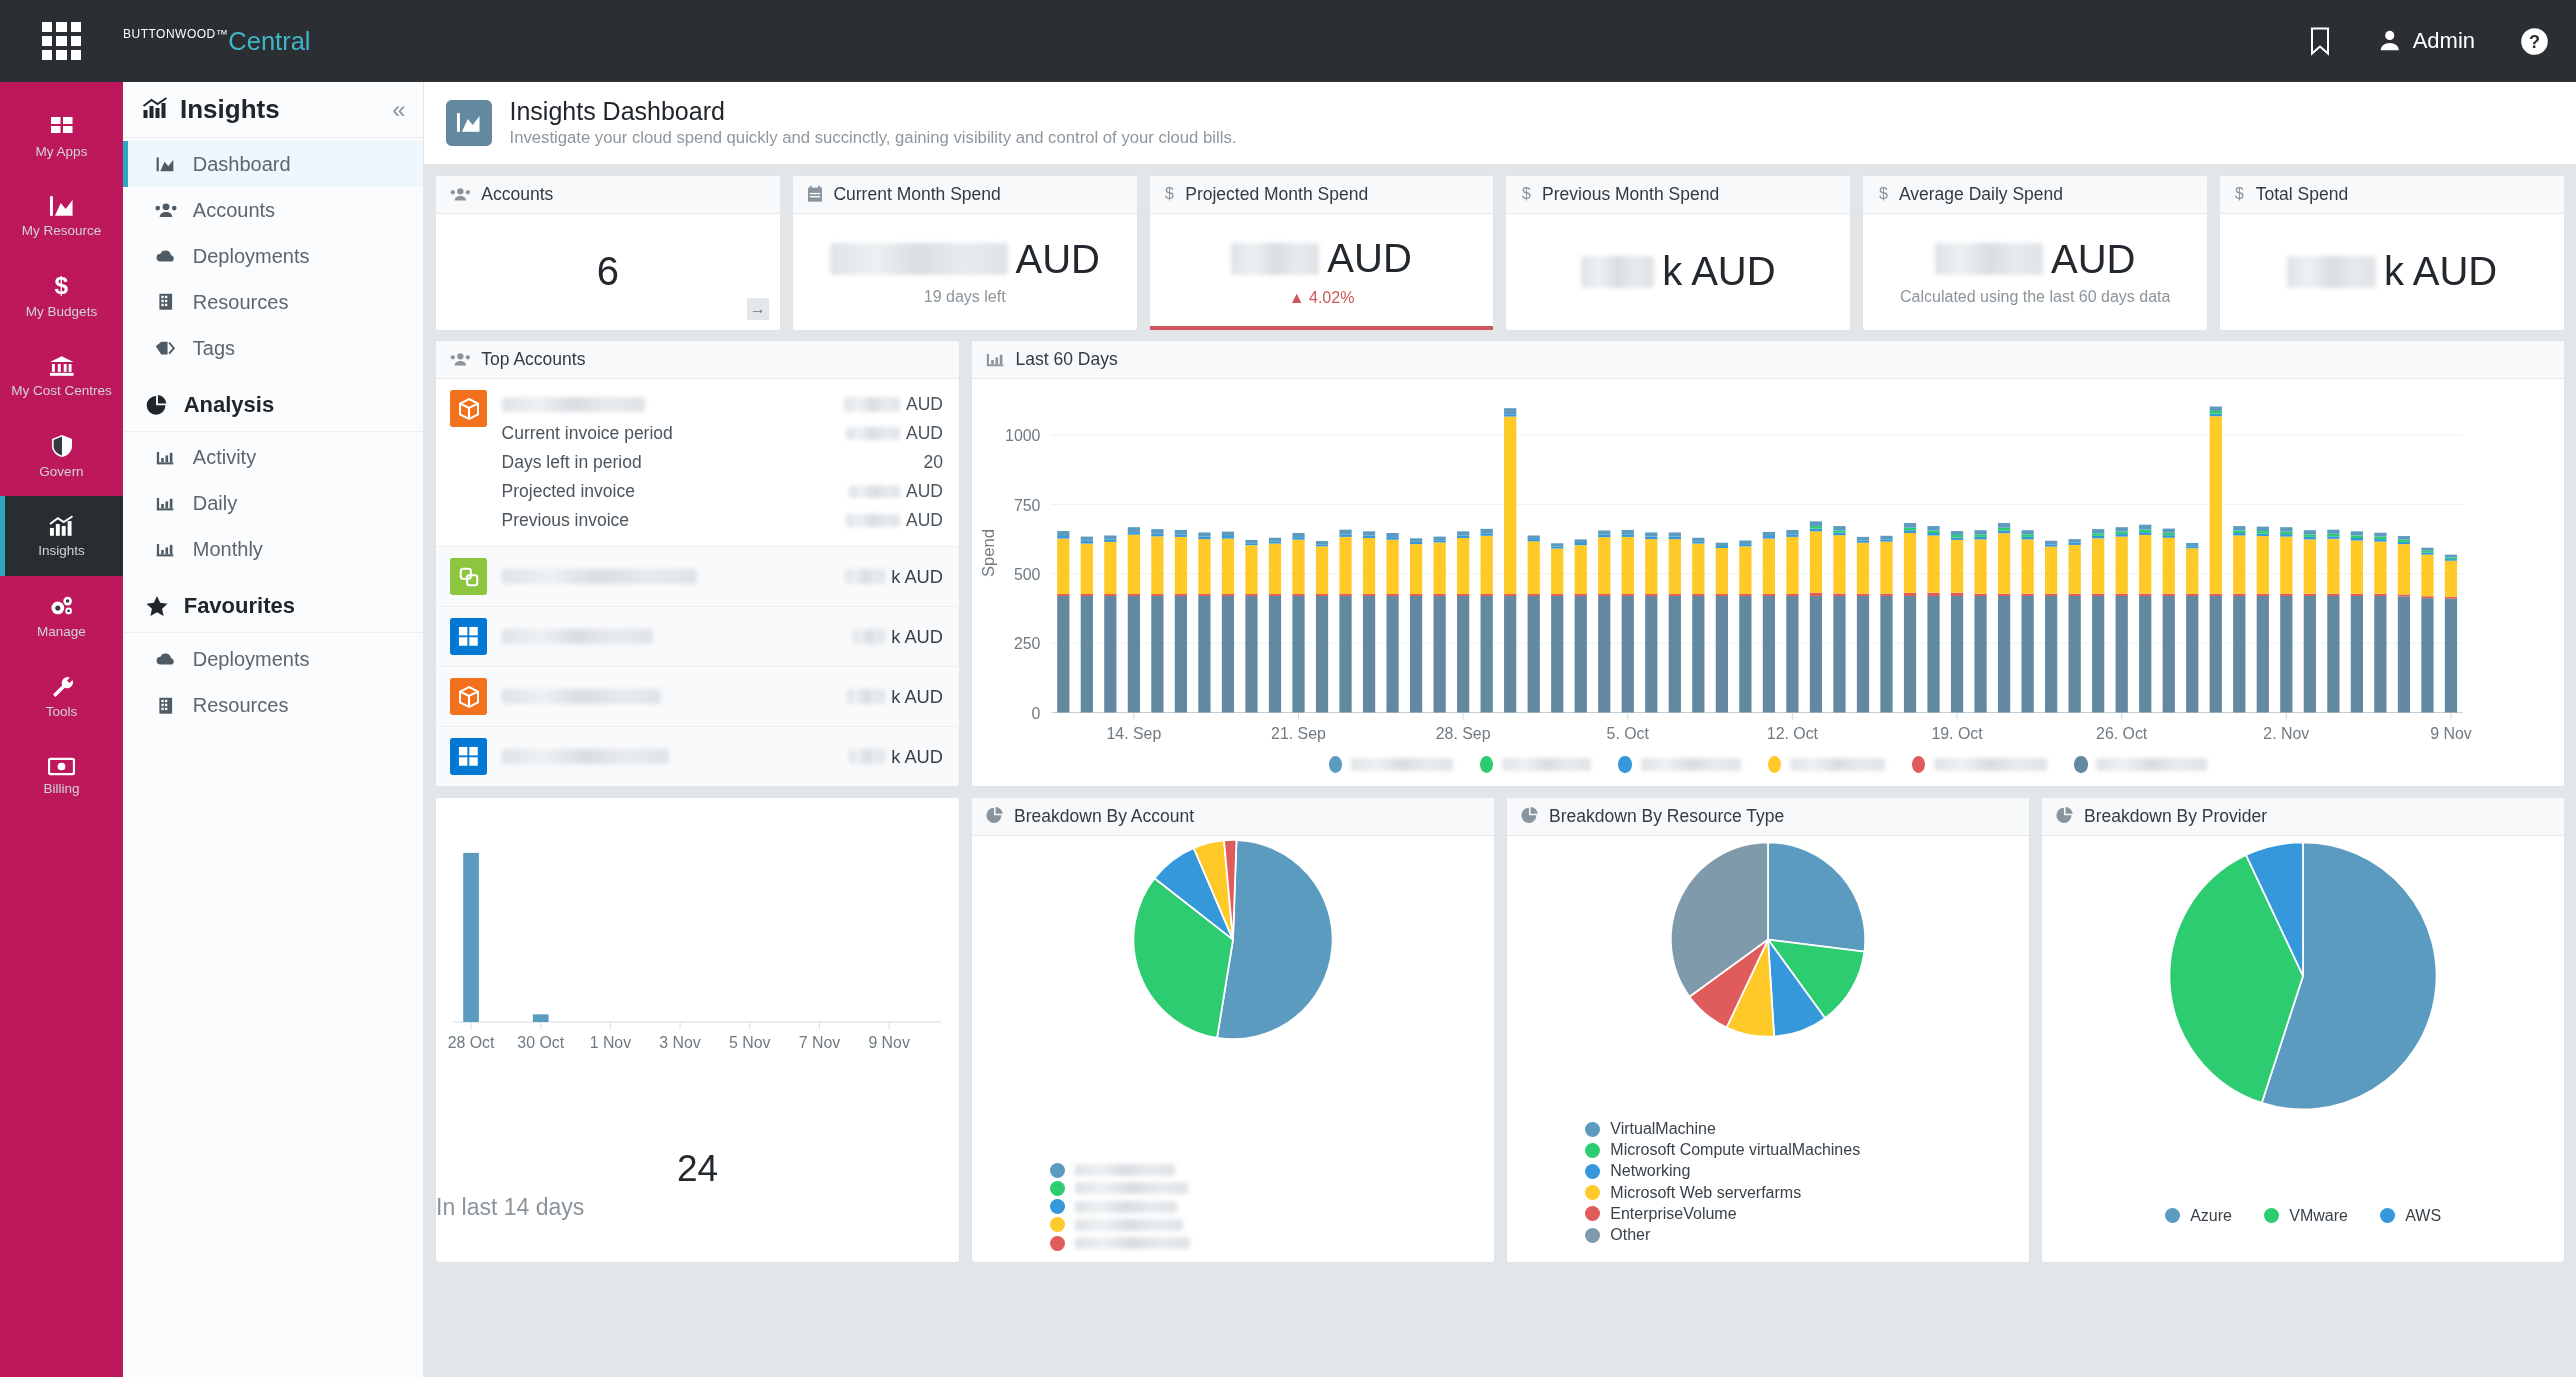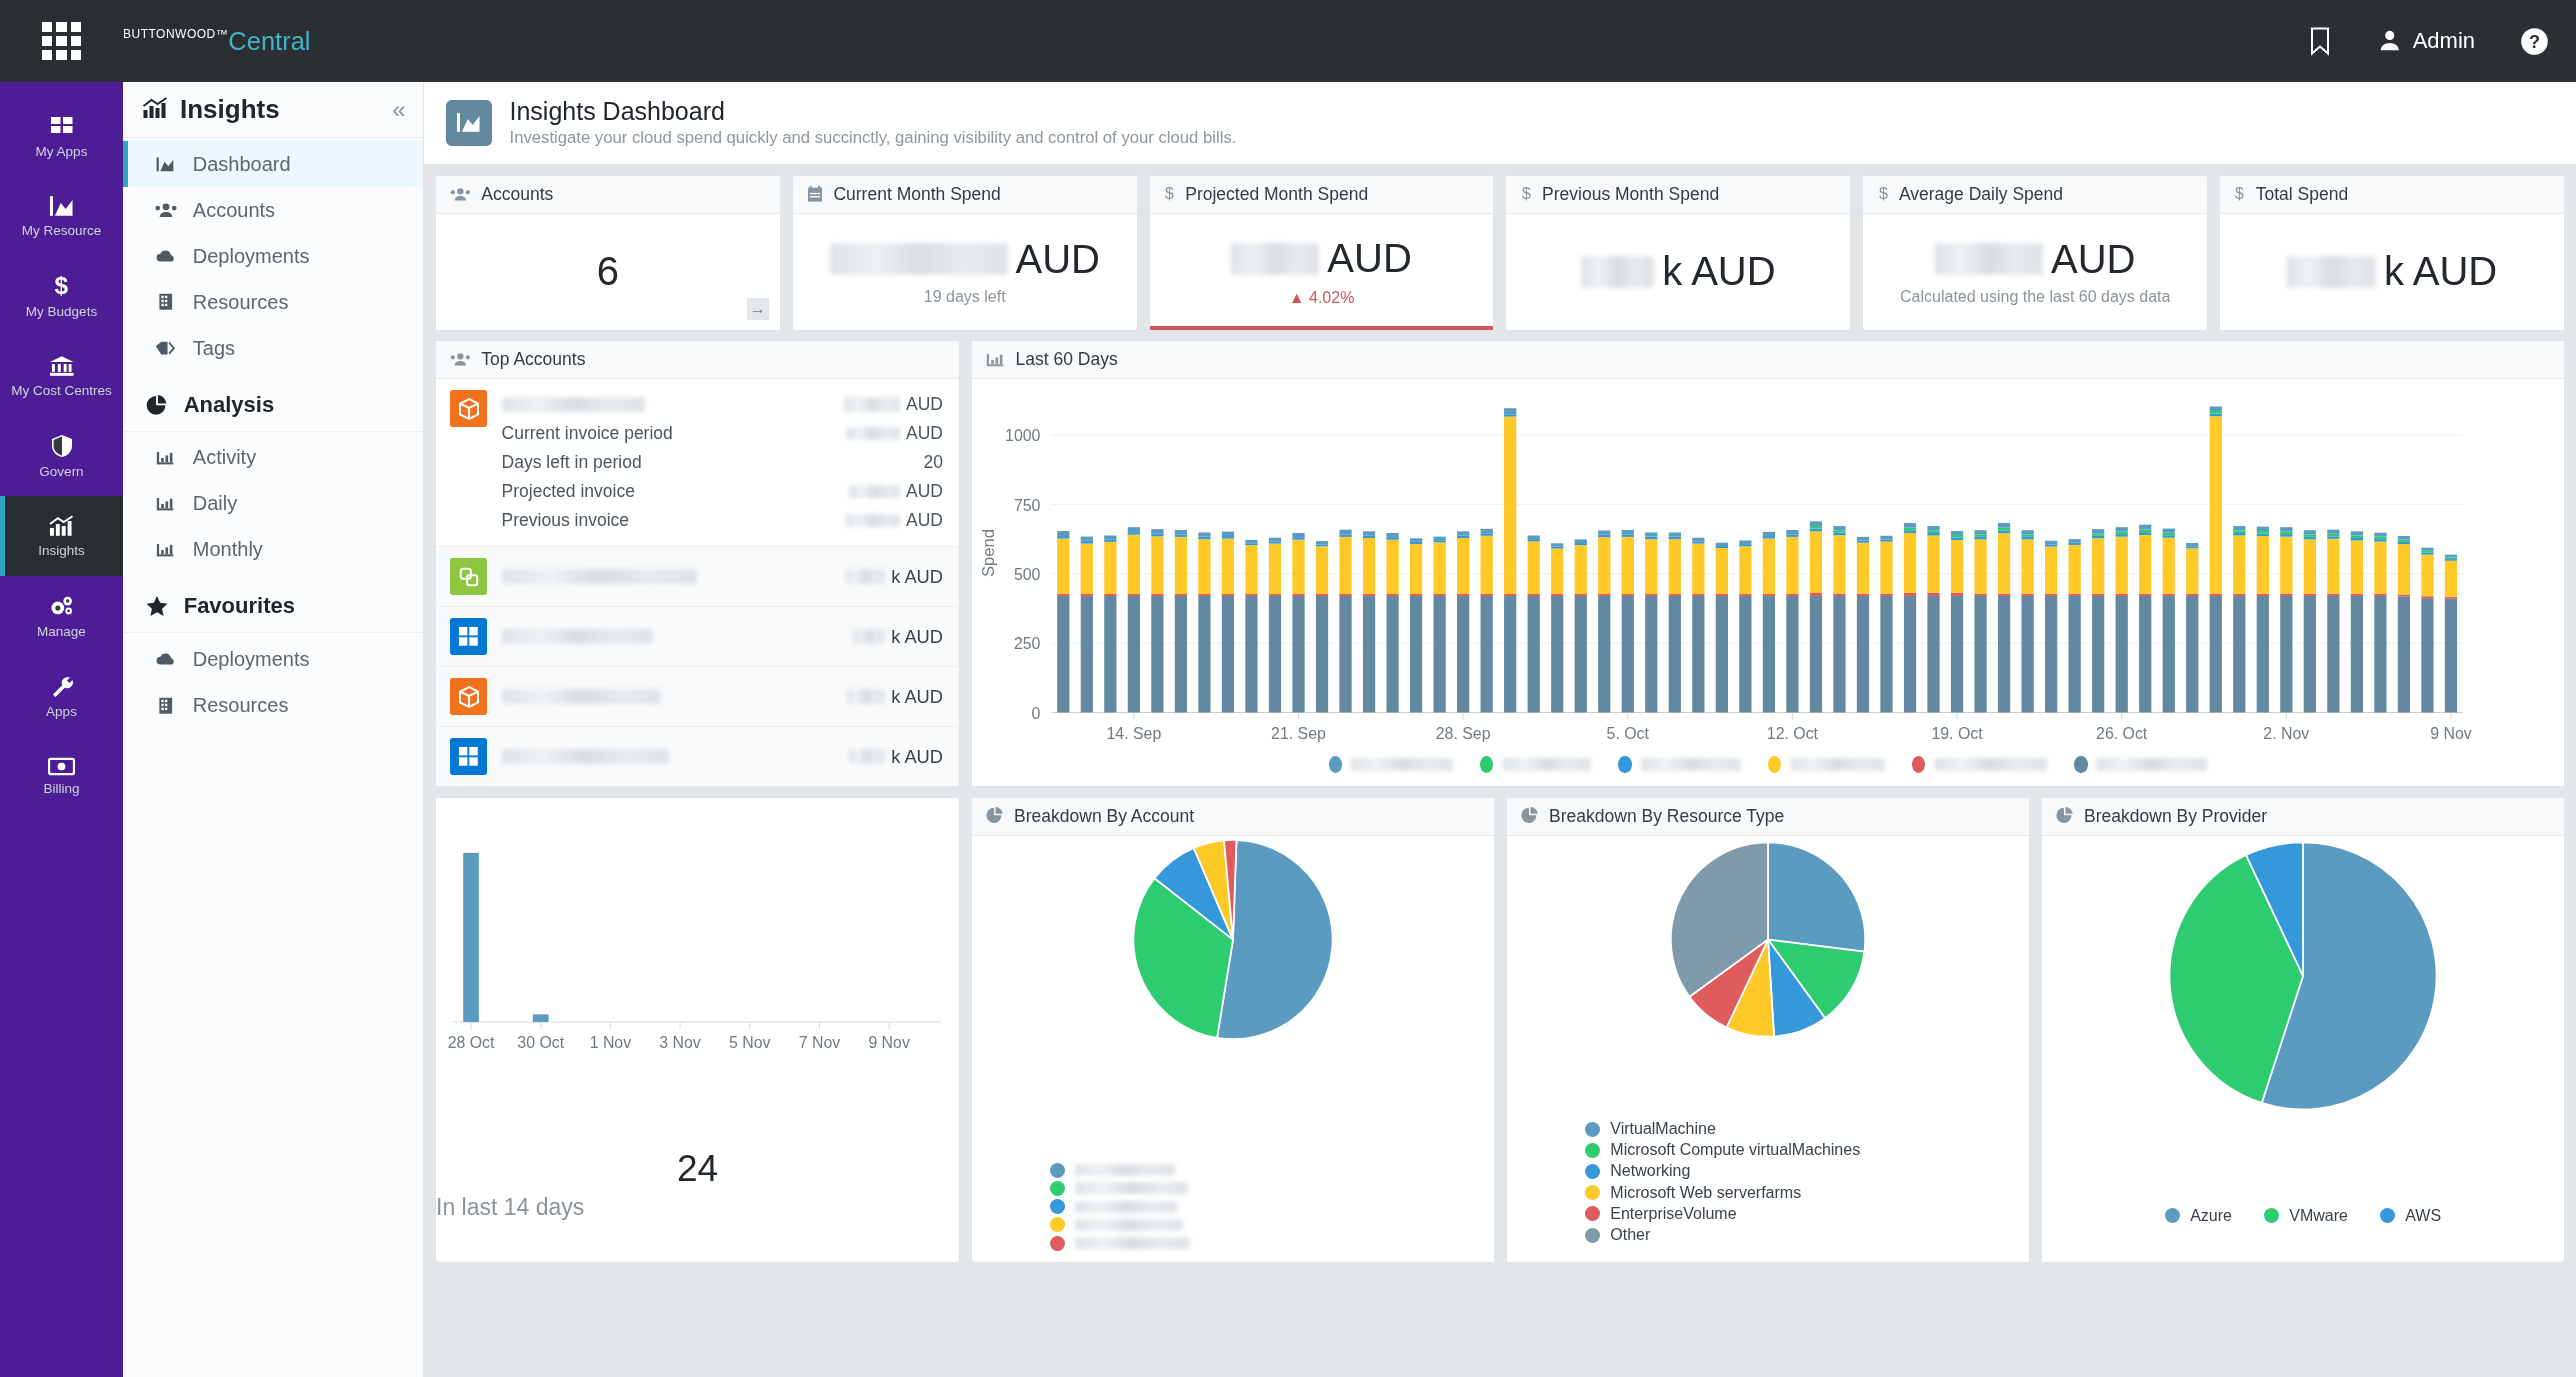--- a/index.html
+++ b/index.html
@@ -23,21 +23,21 @@
   .brand .b1 { color: #ffffff; font-size: 12px; letter-spacing: 0.5px; font-weight: 400; }
   .brand .b2 { color: #3fb6c8; font-size: 25.5px; line-height: 29px; font-weight: 400; }
   .topright { position: absolute; right: 27px; display: flex; align-items: center; gap: 45px; }
   .topright .item { display: flex; align-items: center; gap: 10.3px; color: #fff; font-size: 22px; }
   .bookmark svg, .person svg, .help svg { display: block; }
 
   
   .body { display: flex; flex: 1 1 auto; min-height: 0; }
 
   
-  .rail { width: 123px; background: #4c1d95; flex: 0 0 123px; padding-top: 14.3px; text-align: center; }
+  .rail { width: 123px; background: #be185d; flex: 0 0 123px; padding-top: 14.3px; text-align: center; }
   .rail-item {
     height: 80px; display: flex; flex-direction: column; align-items: center;
     justify-content: center; gap: 5.6px; color: #cfd4d8; font-size: 13.5px;
     position: relative; cursor: pointer;
   }
   .rail-item.active { background: #282d31; }
   .rail-item.active::before {
     content:''; position:absolute; left:0; top:0; bottom:0; width:4.8px; background:#2fa8bf;
   }
   .rail-item svg { display:block; }
@@ -280,21 +280,21 @@
             </svg>
         </span>
         <span>Manage</span>
       </div>
       <div class="rail-item">
         <span>
           <svg width="24" height="24" viewBox="0 0 24 24">
               <path d="M20 3.5a6 6 0 0 0-7.8 7.8L3 20.5 5.5 23l9.2-9.2A6 6 0 0 0 22.5 6l-3 3-2.5-2.5z" fill="#fff"></path>
             </svg>
         </span>
-        <span>Apps</span>
+        <span>Tools</span>
       </div>
       <div class="rail-item">
         <span>
           <svg width="27" height="19" viewBox="0 0 28 18">
               <rect x="1" y="1" width="26" height="16" rx="2" fill="none" stroke="#fff" stroke-width="2.4"></rect>
               <circle cx="14" cy="9" r="4" fill="#fff"></circle>
             </svg>
         </span>
         <span>Billing</span>
       </div>

